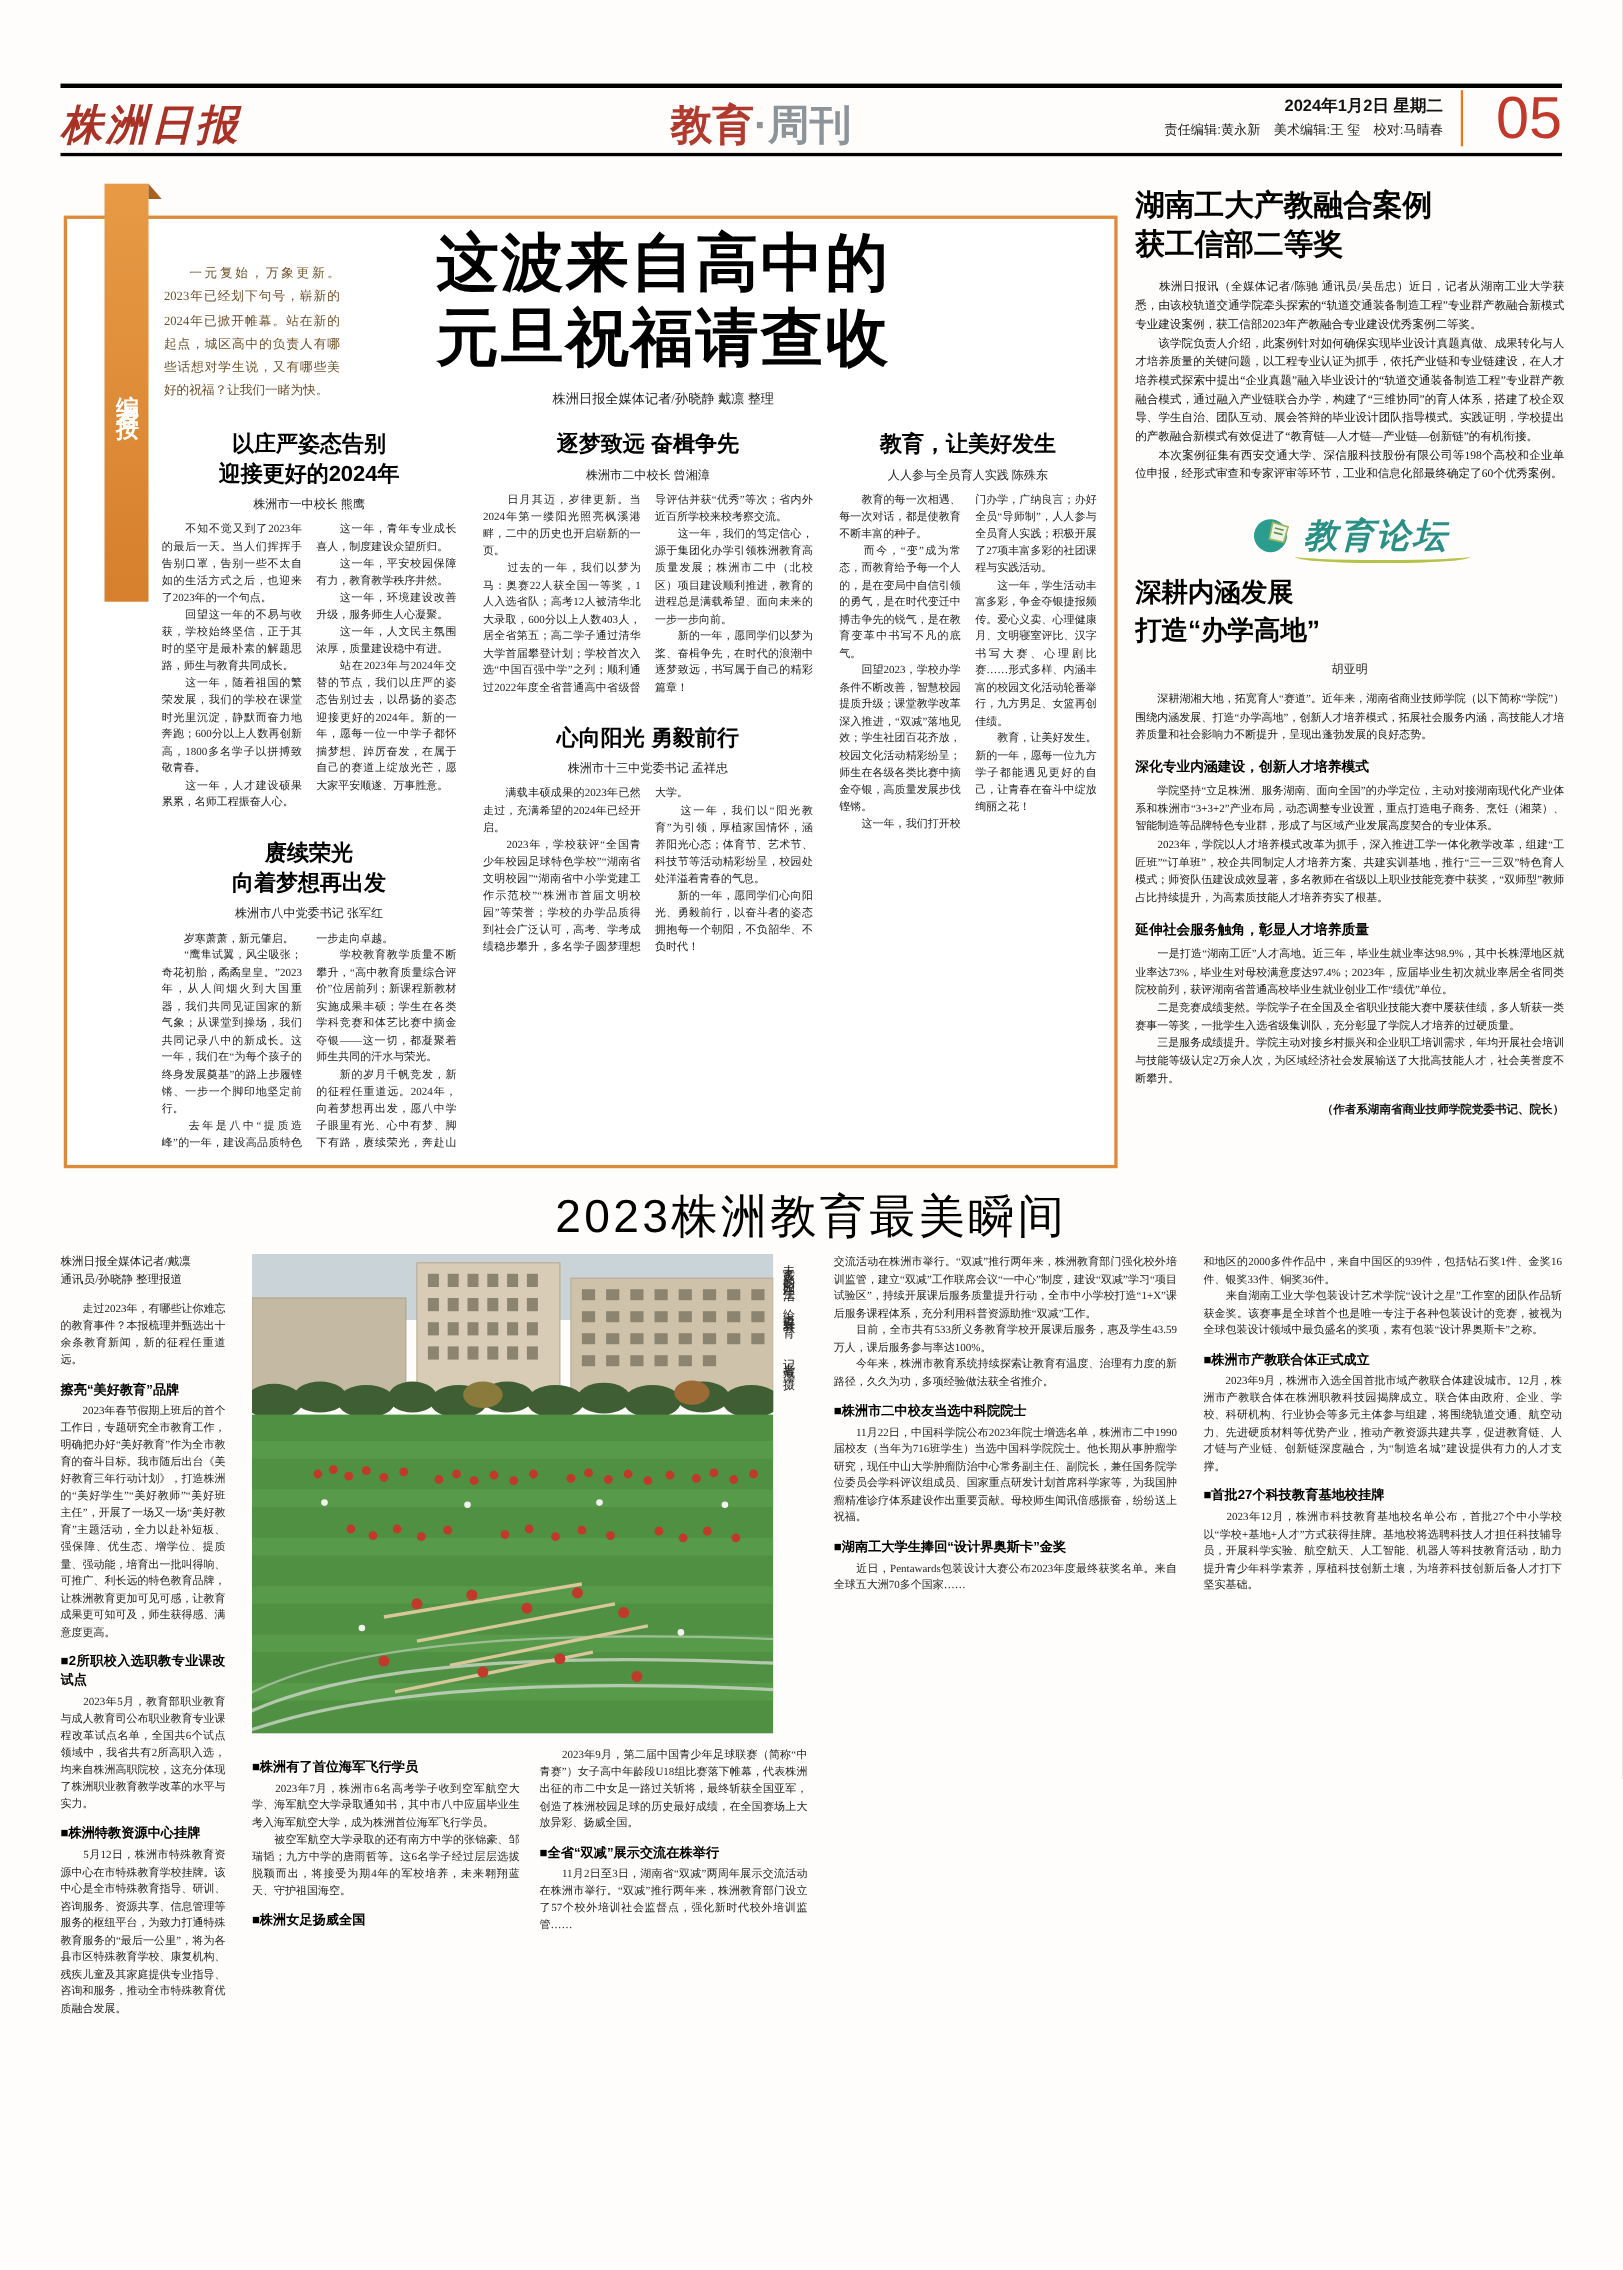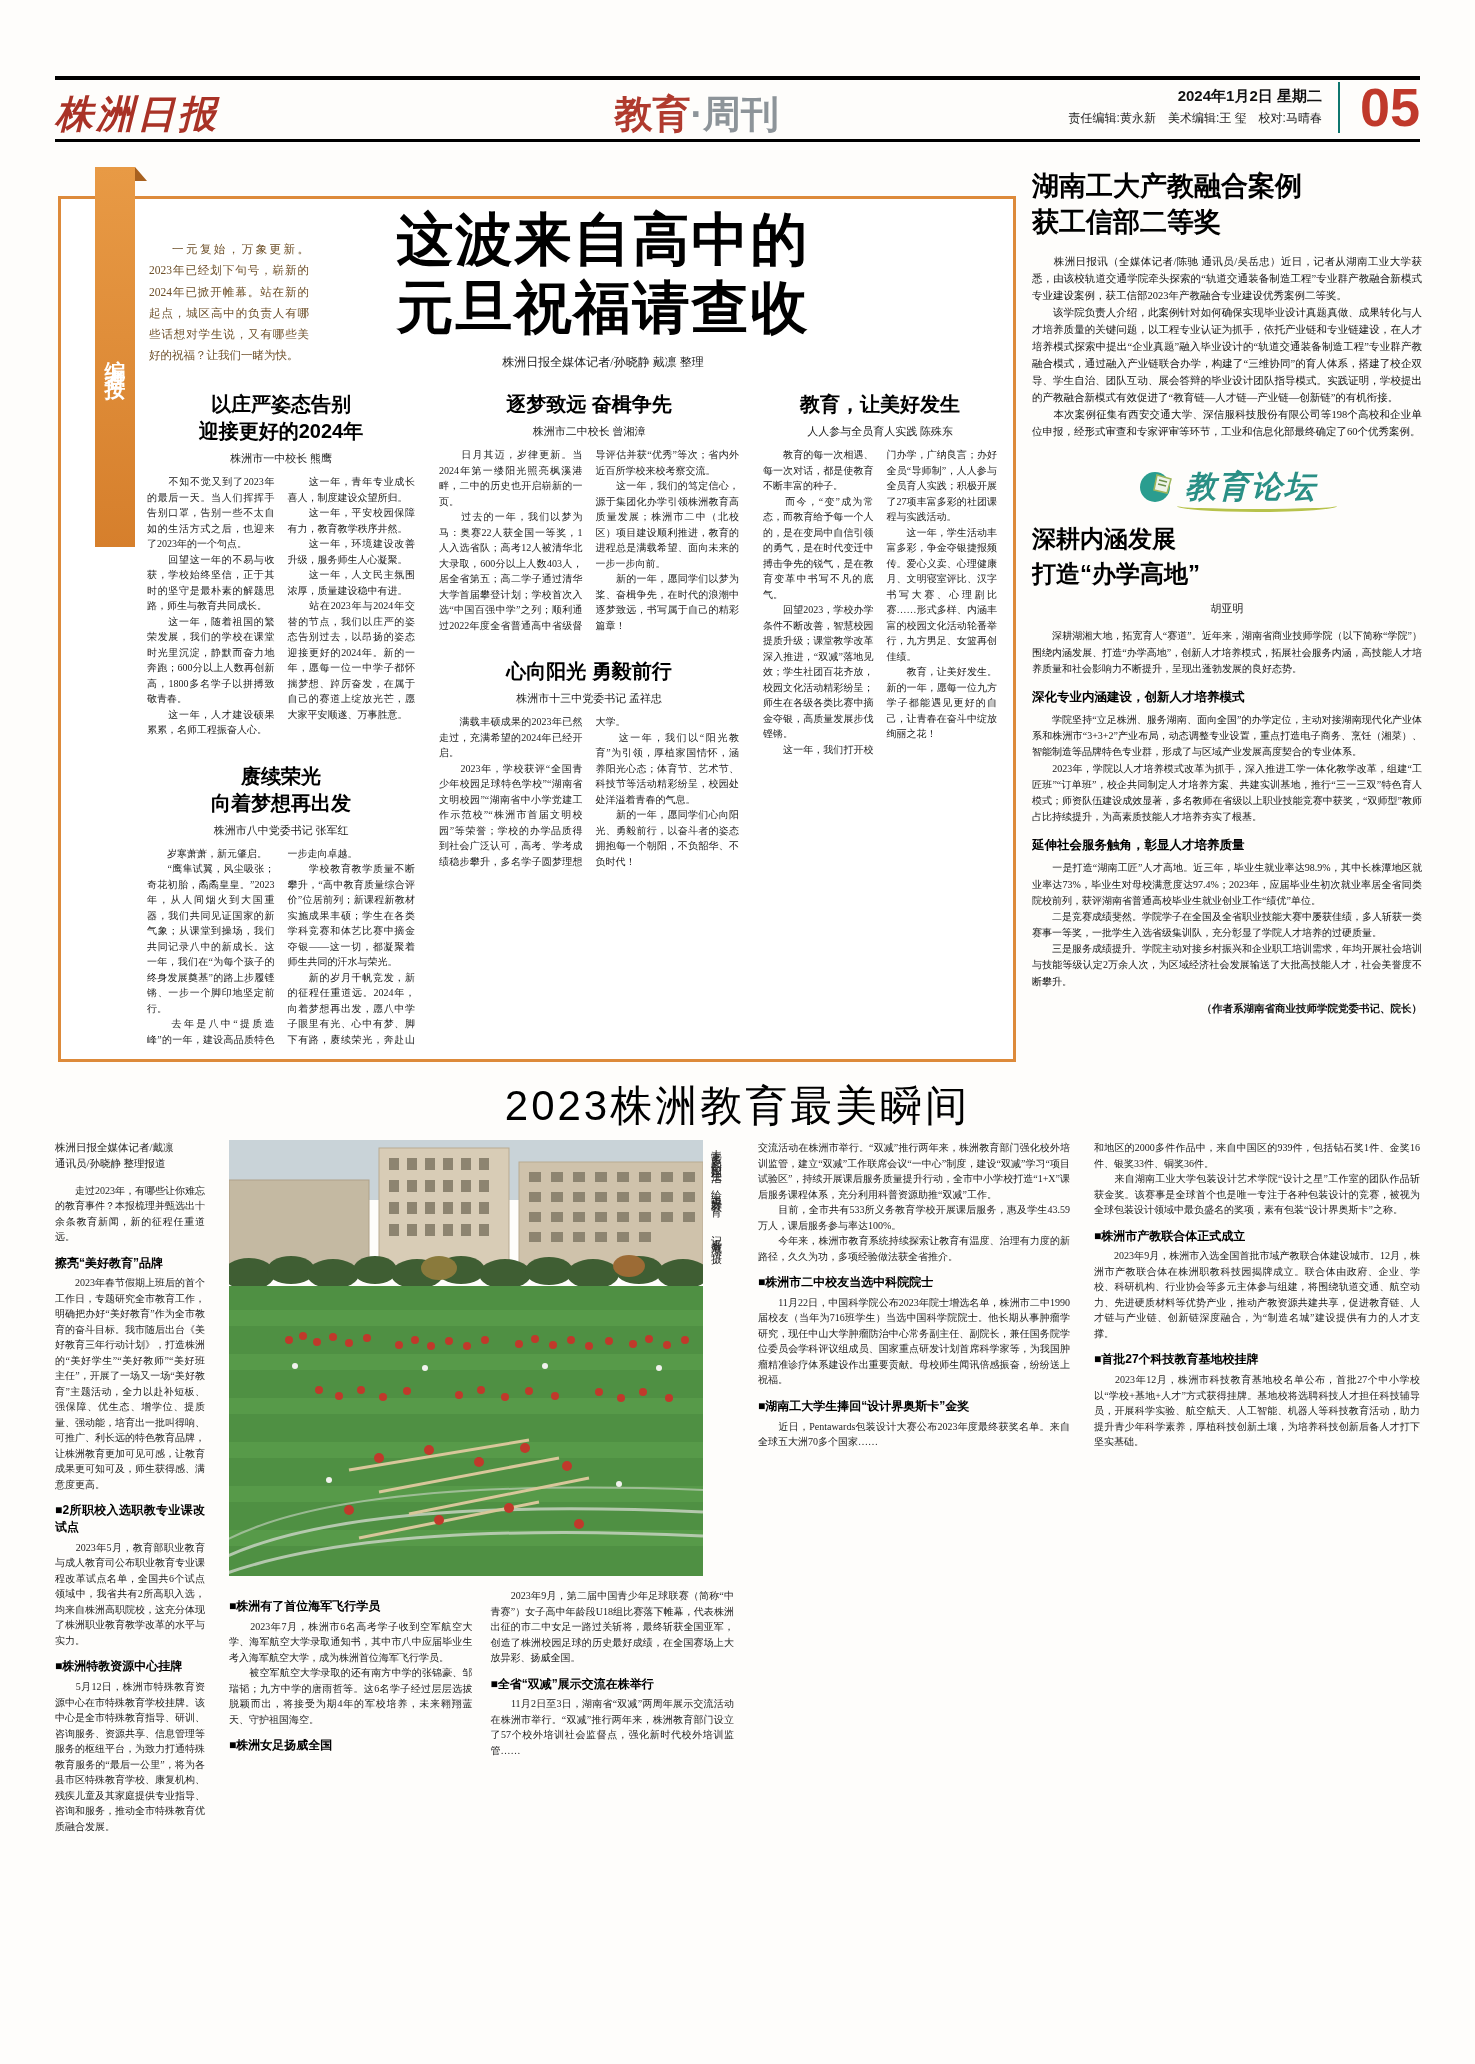--- a/index.html
+++ b/index.html
@@ -13,22 +13,22 @@
   .rule-top { border-top:4px solid #000; }
   .header-row { display:flex; align-items:flex-end; padding:6px 0 6px; border-bottom:3px solid #000; height:62px; }
   .masthead { width:270px; font-size:38px; font-weight:bold; font-style:italic; color:#a93226; letter-spacing:3px; line-height:1; }
   .section-title { flex:1; text-align:center; font-family:"Liberation Sans","DejaVu Sans",sans-serif; font-weight:bold; font-size:38px; line-height:1; }
   .sec-main { color:#b03a2e; }
   .sec-sub  { color:#8d9499; }
   .header-right { display:flex; align-items:center; gap:16px; }
   .date-block { text-align:right; font-family:"Liberation Sans","DejaVu Sans",sans-serif; }
   .date-line { font-size:15px; font-weight:bold; color:#111; }
   .credits { font-size:12px; color:#222; margin-top:4px; }
-  .page-num { font-family:"Liberation Sans","DejaVu Sans",sans-serif; font-size:54px; font-weight:bold; color:#c0392b;
-              border-left:2px solid #0f766e; padding-left:20px; line-height:.95; }
+  .page-num { font-family:"Liberation Sans","DejaVu Sans",sans-serif; font-size:54px; font-weight:normal; color:#c0392b;
+              border-left:2px solid #f97316; padding-left:30px; line-height:.95; }
 
   
   .feature { position:absolute; left:58px; top:196px; width:958px; height:866px; border:3px solid #dd8a3a; background:#fff; }
   .ribbon { position:absolute; left:34px; top:-32px; width:40px; height:380px;
             background:linear-gradient(180deg,#e89a45,#d67f2c); color:#fff; display:flex; align-items:center; justify-content:center; }
   .ribbon::after { content:""; position:absolute; top:0; right:-12px; border-left:12px solid #a8611f; border-top:14px solid transparent; }
   .ribbon-label { writing-mode:vertical-rl; font-size:21px; font-weight:bold; letter-spacing:10px; font-family:"Liberation Sans",sans-serif; }
   .ed-note { position:absolute; left:88px; top:40px; width:160px; font-size:11.5px; line-height:1.85;
              color:#6d4f28; text-align:justify; text-indent:2em; }
   .headline { position:absolute; left:252px; top:6px; width:580px; text-align:center; }

